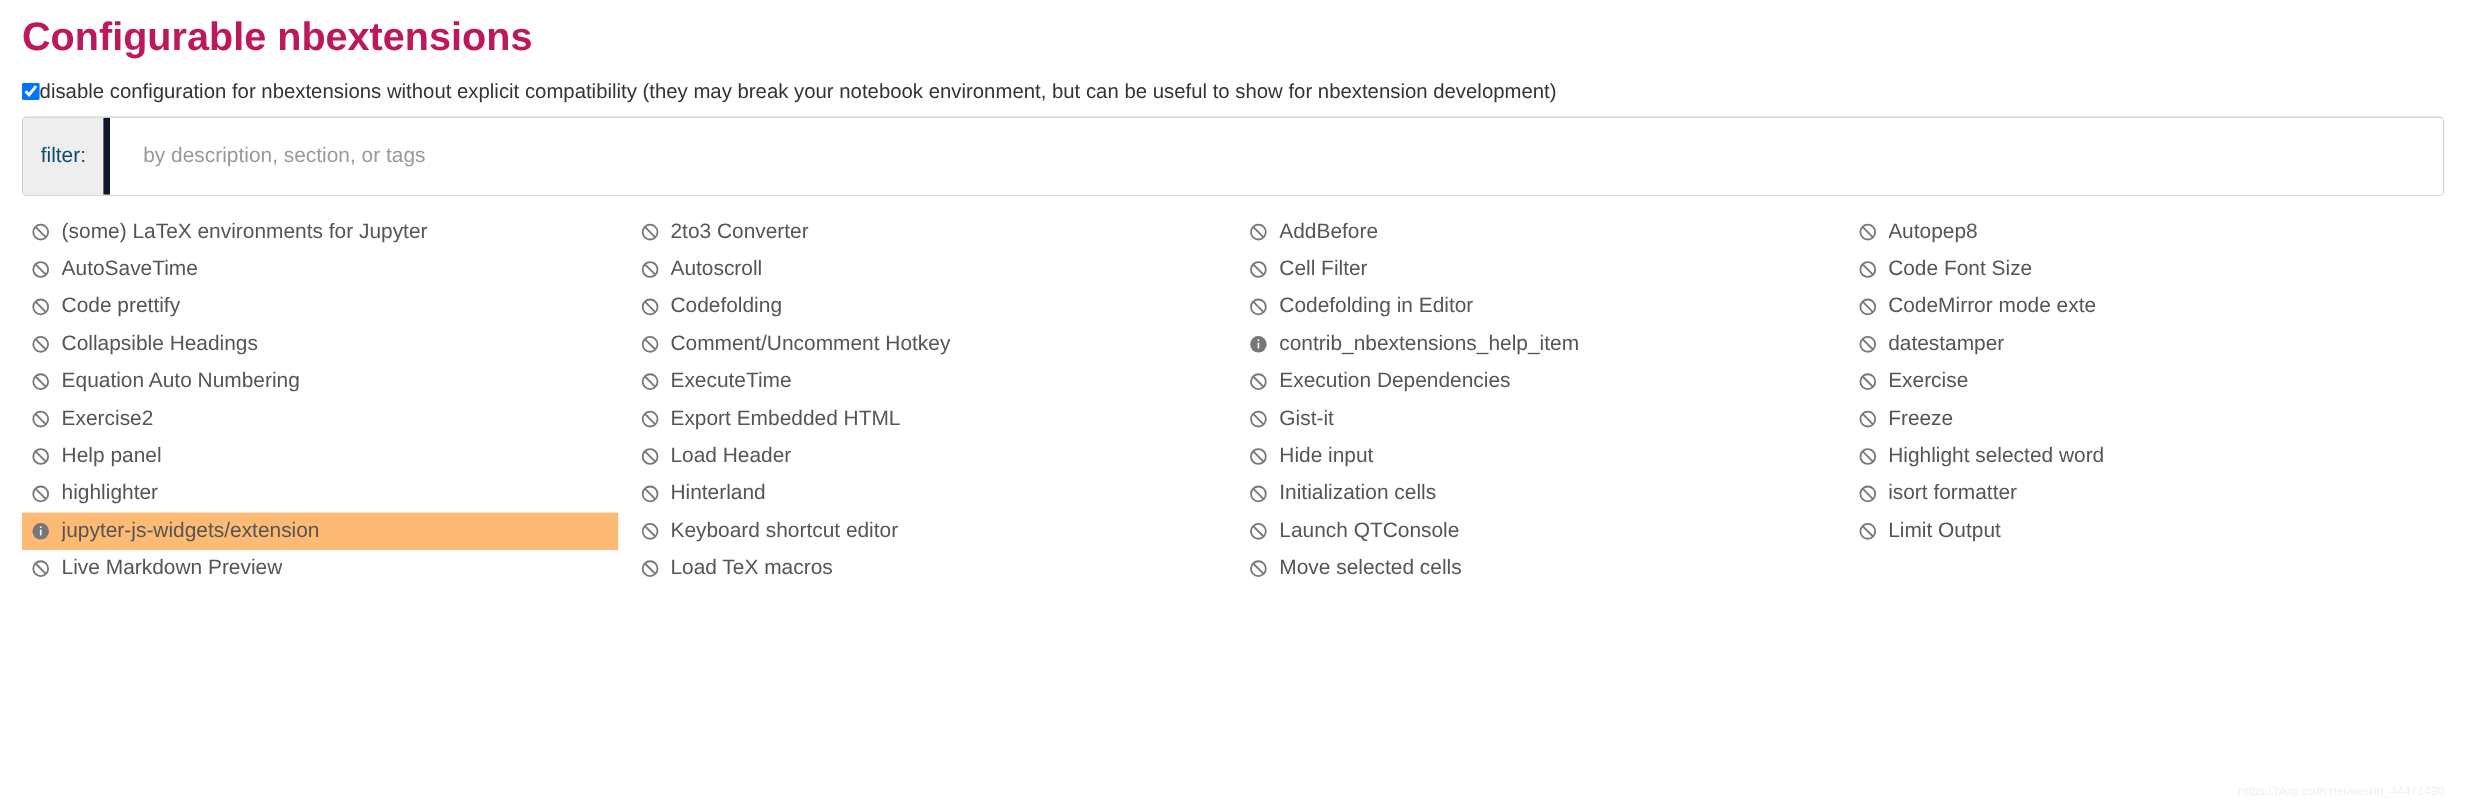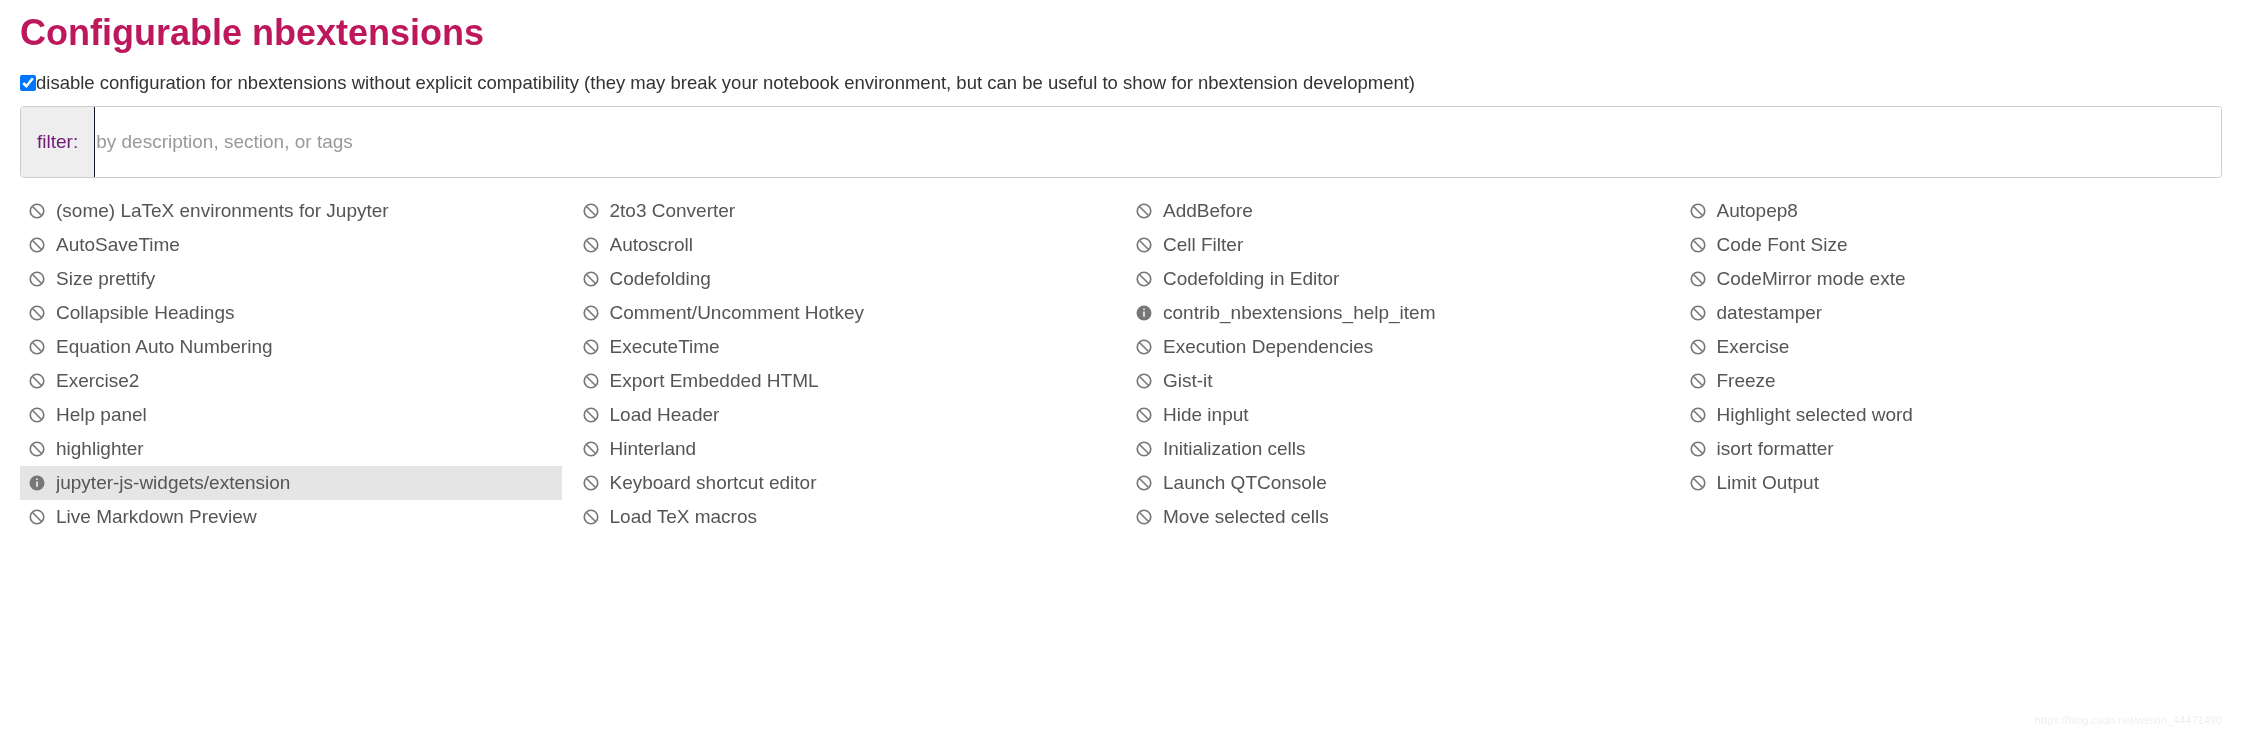--- a/index.html
+++ b/index.html
@@ -36,33 +36,33 @@
     .filter-group {
       display: flex;
       width: 100%;
       border: 1px solid #ccc;
       border-radius: 4px;
       overflow: hidden;
       margin-bottom: 16px;
     }
     .filter-addon {
       background: #eee;
-      color: #701a75;
+      color: #0c4a6e;
       font-size: 19px;
       padding: 24px 16px;
-      border-right: 1px solid #0f172a;
+      border-right: 6px solid #0f172a;
       display: flex;
       align-items: center;
     }
     .filter-input {
       flex: 1;
       border: none;
       outline: none;
       font-size: 19px;
-      padding: 10px 1px;
+      padding: 10px 30px;
       color: #555;
     }
     .filter-input::placeholder {
       color: #999;
     }
     .ext-grid {
       display: grid;
       grid-template-columns: repeat(4, 1fr);
       column-gap: 12px;
       width: 100%;
@@ -73,21 +73,21 @@
       gap: 10px;
       padding: 5px 8px;
       font-size: 19px;
       color: #555;
       cursor: pointer;
       min-height: 34px;
       white-space: nowrap;
       overflow: hidden;
     }
     .ext-item.highlight {
-      background: #e5e5e5;
+      background: #fdba74;
     }
     .ext-icon {
       flex-shrink: 0;
       width: 18px;
       height: 18px;
       display: inline-flex;
       align-items: center;
       justify-content: center;
     }
     .ext-icon svg {
@@ -195,21 +195,21 @@
       </span>
       <span class="ext-label">Code Font Size</span>
     </div>
     <div class="ext-item">
       <span class="ext-icon">
         <svg viewBox="0 0 24 24" fill="none" stroke="#777" stroke-width="2.2">
           <circle cx="12" cy="12" r="9"></circle>
           <line x1="6" y1="6" x2="18" y2="18"></line>
         </svg>
       </span>
-      <span class="ext-label">Size prettify</span>
+      <span class="ext-label">Code prettify</span>
     </div>
     <div class="ext-item">
       <span class="ext-icon">
         <svg viewBox="0 0 24 24" fill="none" stroke="#777" stroke-width="2.2">
           <circle cx="12" cy="12" r="9"></circle>
           <line x1="6" y1="6" x2="18" y2="18"></line>
         </svg>
       </span>
       <span class="ext-label">Codefolding</span>
     </div>

